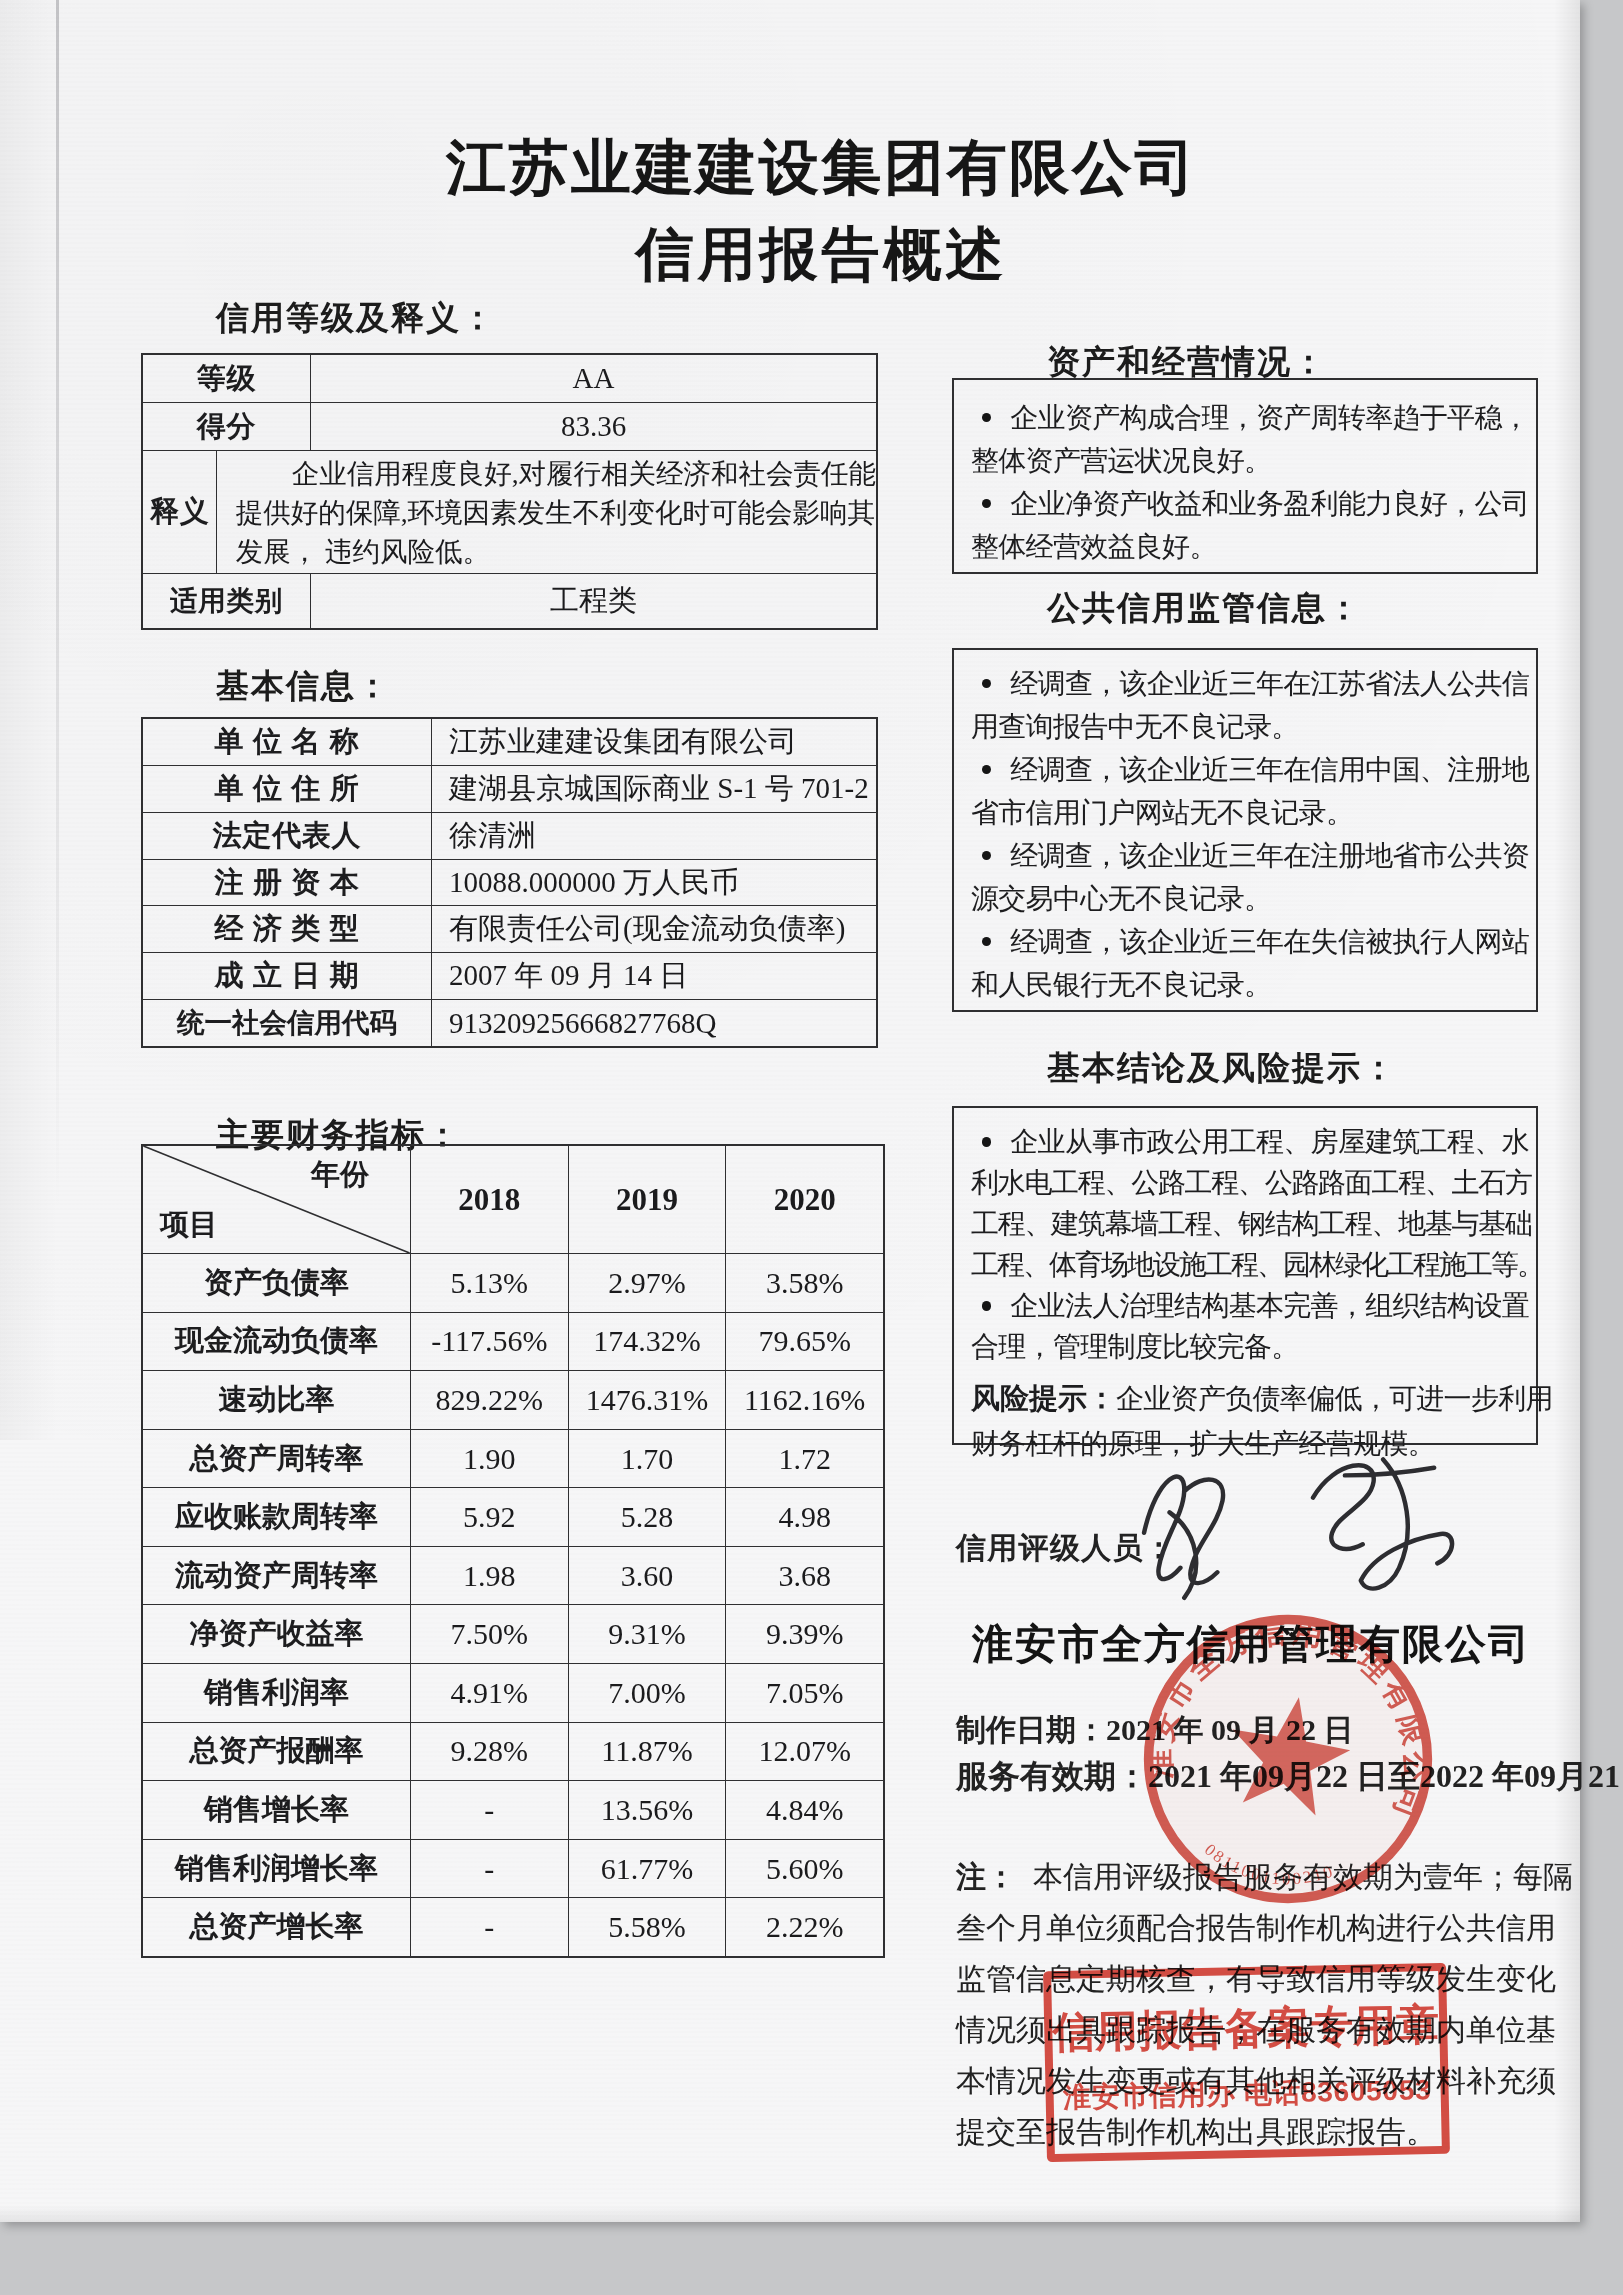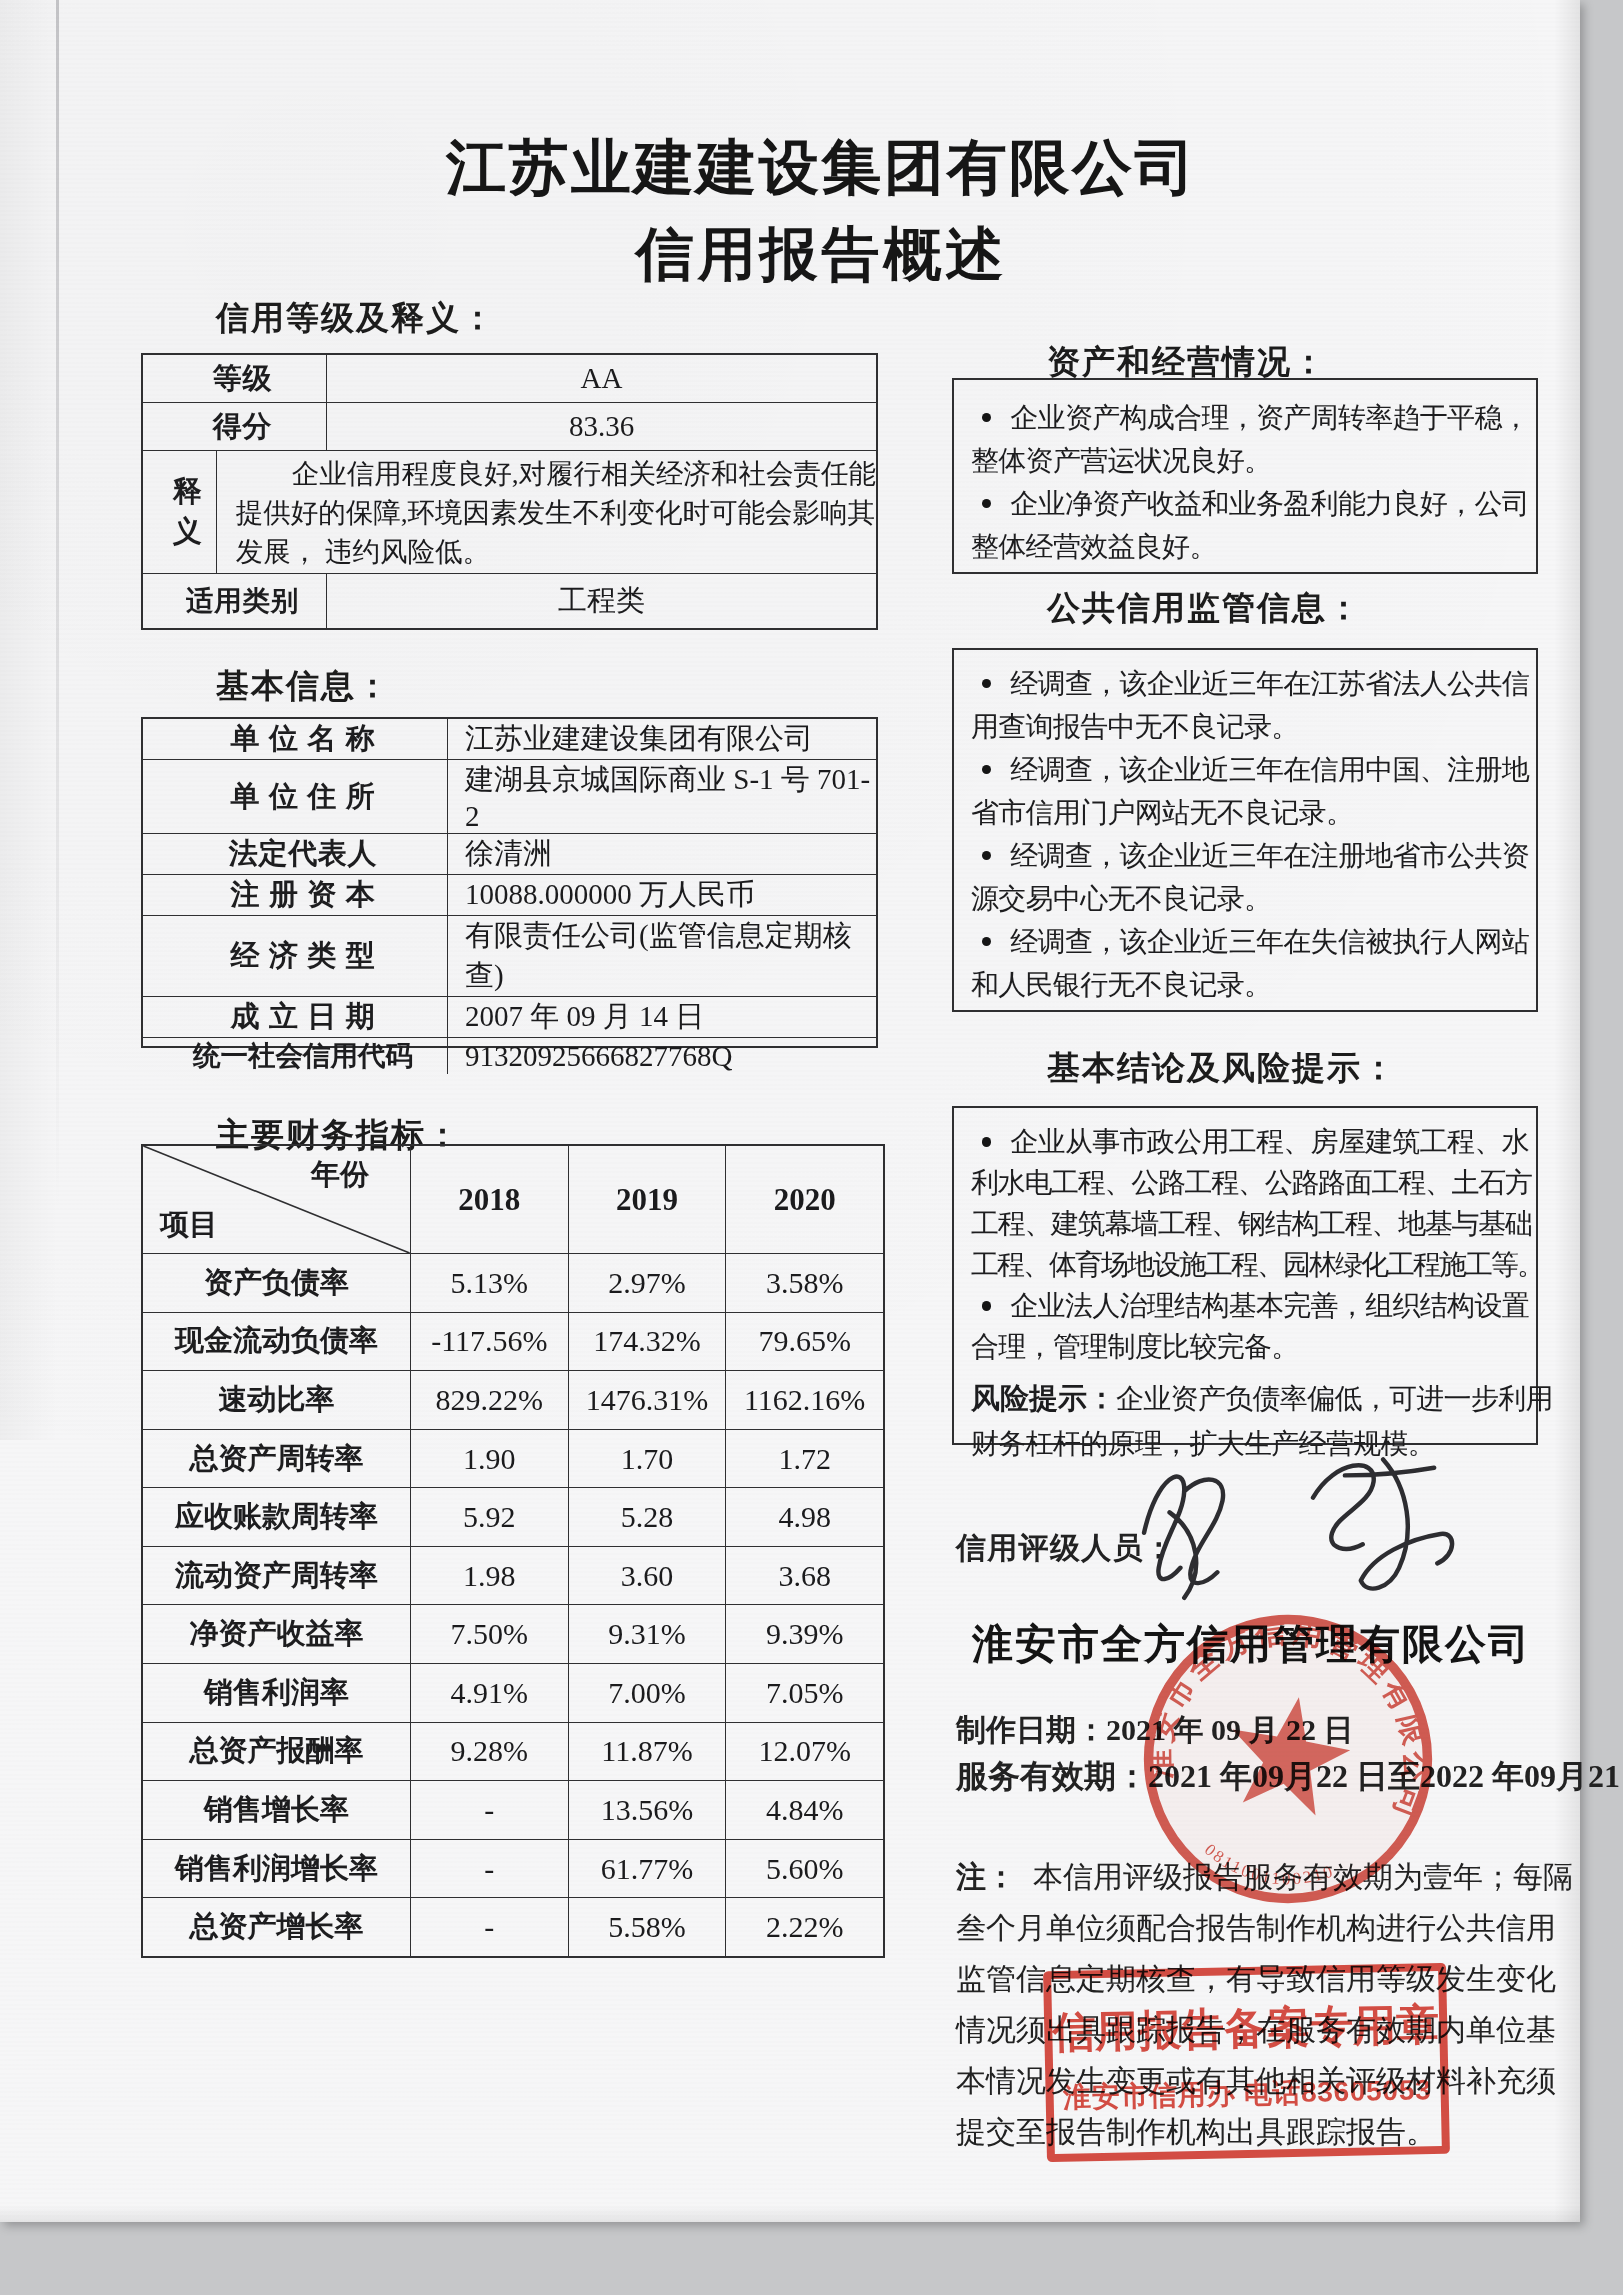--- a/index.html
+++ b/index.html
@@ -22,21 +22,21 @@
   .serif{font-family:"Liberation Serif","DejaVu Serif",serif;}
   .b{font-weight:bold;}
   .heading{font-size:33px;font-weight:bold;letter-spacing:2px;color:#1c1c1c;}
   .title-line{left:141px;width:1361px;text-align:center;font-weight:bold;color:#161616;}
   
   .tbl{border:2px solid #2f2f31;background:transparent;}
   .trow{display:flex;border-top:1.3px solid #2f2f31;}
   .trow:first-child{border-top:none;}
   .lcell{display:flex;align-items:center;justify-content:center;
          border-right:1.3px solid #2f2f31;font-weight:bold;color:#1d1d1f;
-         font-size:29px;letter-spacing:0.7px;text-align:center;padding-left:16px;}
+         font-size:29px;letter-spacing:0.7px;text-align:center;}
   .vcell{display:flex;align-items:center;justify-content:center;flex:1;
          font-family:"Liberation Serif","DejaVu Serif",serif;font-size:29px;color:#1b1b1d;}
   .vcell-left{justify-content:flex-start;padding-left:17px;}
   
   #fin-table{display:flex;flex-direction:column;}
   .fin-row{display:flex;flex:1;border-top:1.3px solid #2f2f31;}
   .fin-label{width:267px;border-right:1.3px solid #2f2f31;display:flex;align-items:center;justify-content:center;
              font-weight:bold;font-size:29px;color:#1d1d1f;}
   .fin-val{flex:1;display:flex;align-items:center;justify-content:center;border-right:1.3px solid #2f2f31;
            font-family:"Liberation Serif","DejaVu Serif",serif;font-size:30px;color:#1b1b1d;}
@@ -102,21 +102,21 @@
     <div class="trow" style="flex:1;">
       <div class="lcell" style="width:288px;">法定代表人</div>
       <div class="vcell vcell-left">徐清洲</div>
     </div>
     <div class="trow" style="flex:1;">
       <div class="lcell" style="width:288px;">注 册 资 本</div>
       <div class="vcell vcell-left">10088.000000 万人民币</div>
     </div>
     <div class="trow" style="flex:1;">
       <div class="lcell" style="width:288px;">经 济 类 型</div>
-      <div class="vcell vcell-left">有限责任公司(监管信息定期核查)</div>
+      <div class="vcell vcell-left">有限责任公司(现金流动负债率)</div>
     </div>
     <div class="trow" style="flex:1;">
       <div class="lcell" style="width:288px;">成 立 日 期</div>
       <div class="vcell vcell-left">2007 年 09 月 14 日</div>
     </div>
     <div class="trow" style="flex:1;">
       <div class="lcell" style="width:288px;font-size:27.5px;letter-spacing:0;">统一社会信用代码</div>
       <div class="vcell vcell-left">91320925666827768Q</div>
     </div>
   </div>

